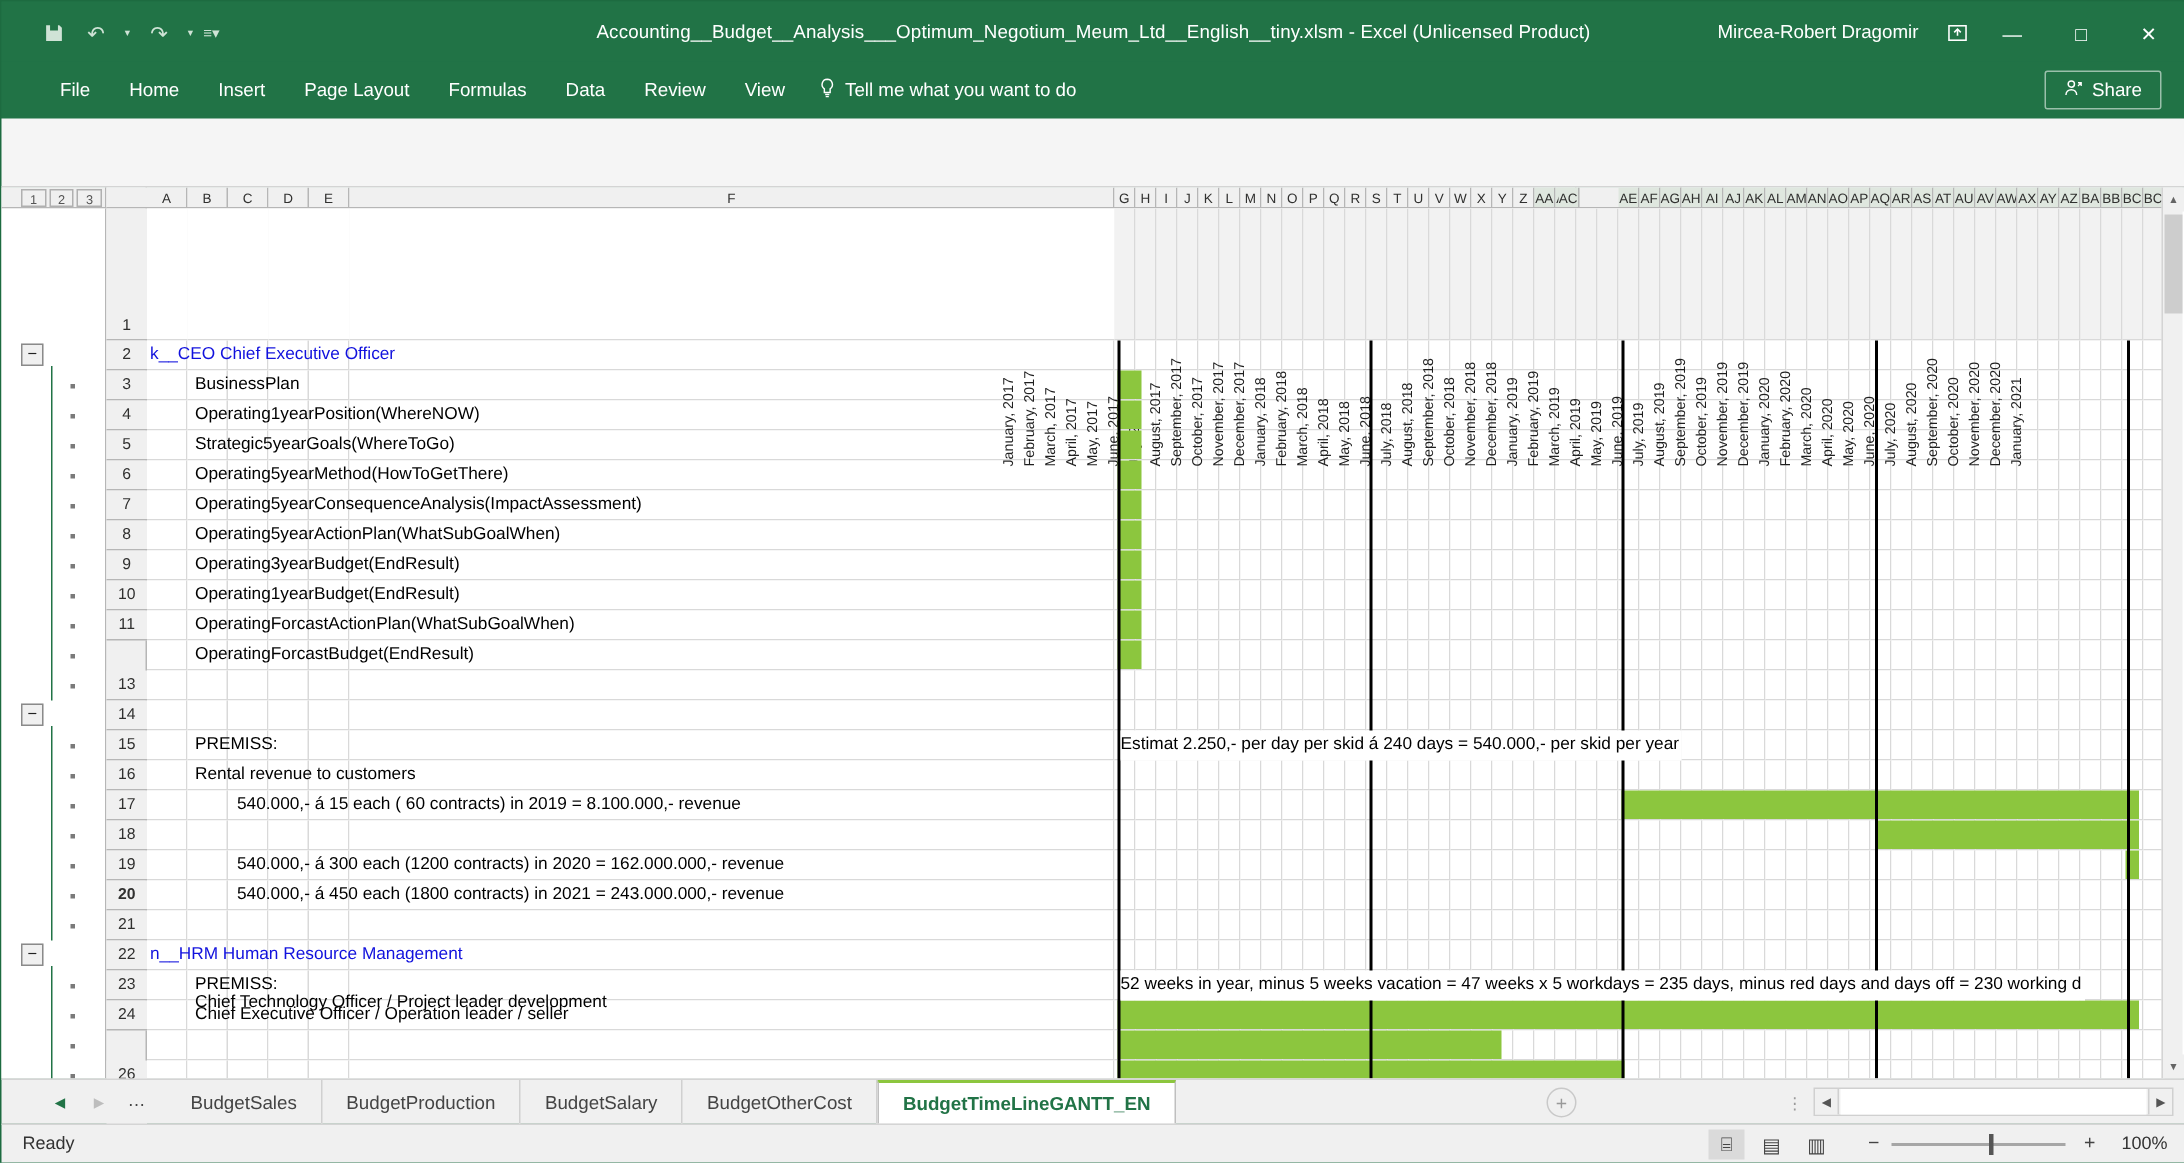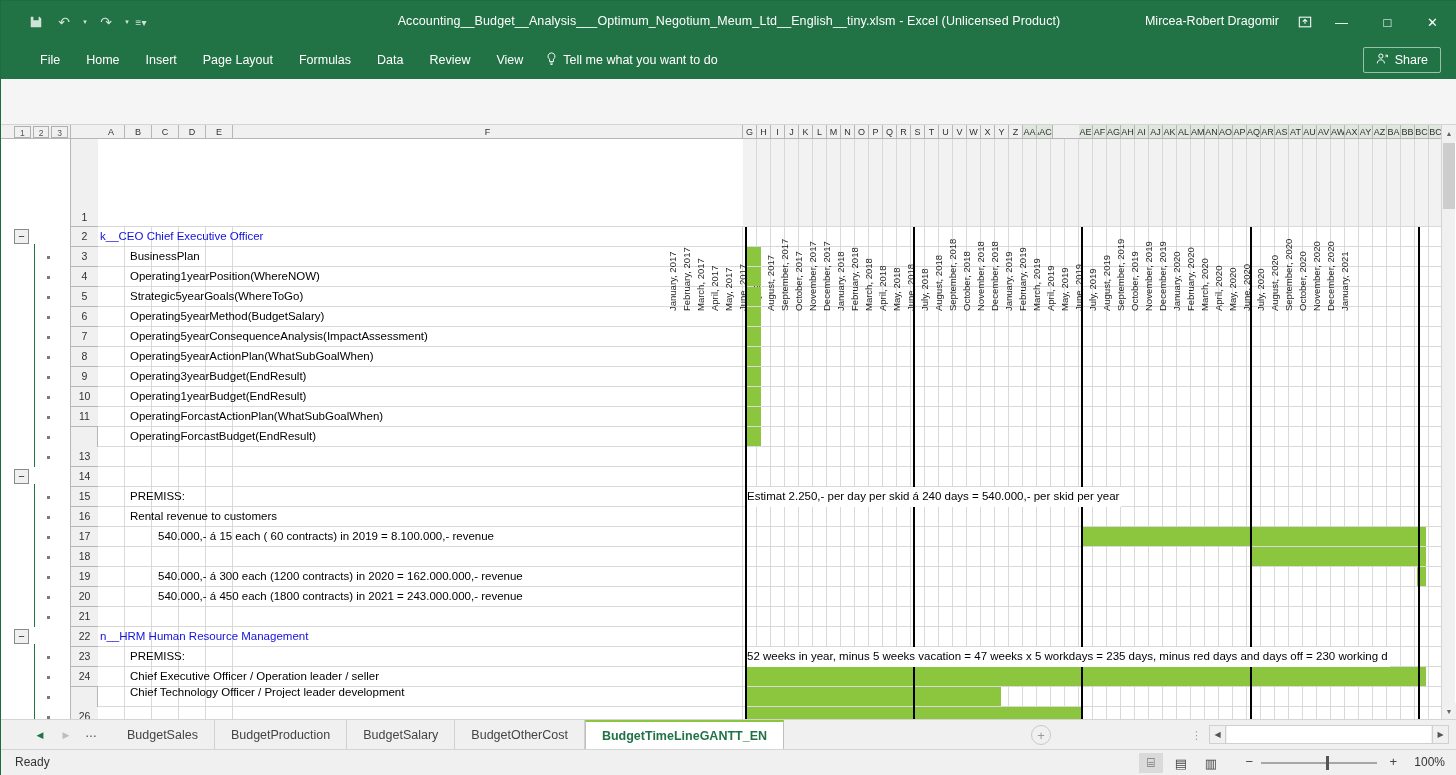--- a/index.html
+++ b/index.html
@@ -346,21 +346,21 @@
         <div class="rh" style="top: 248px; height: 20px; line-height: 19px;">10</div>
         <div class="rh" style="top: 268px; height: 20px; line-height: 19px;">11</div>
         <div class="rh" style="top: 274px; height: 20px; line-height: 19px; margin-left: 48px;">12</div>
         <div class="rh" style="top: 308px; height: 20px; line-height: 19px;">13</div>
         <div class="rh" style="top: 328px; height: 20px; line-height: 19px;">14</div>
         <div class="rh" style="top: 348px; height: 20px; line-height: 19px;">15</div>
         <div class="rh" style="top: 368px; height: 20px; line-height: 19px;">16</div>
         <div class="rh" style="top: 388px; height: 20px; line-height: 19px;">17</div>
         <div class="rh" style="top: 408px; height: 20px; line-height: 19px;">18</div>
         <div class="rh" style="top: 428px; height: 20px; line-height: 19px;">19</div>
-        <div class="rh" style="top: 448px; height: 20px; line-height: 19px;">20</div>
+        <div class="rh" style="top: 448px; height: 20px; line-height: 19px; font-weight: bold;">20</div>
         <div class="rh" style="top: 468px; height: 20px; line-height: 19px;">21</div>
         <div class="rh" style="top: 488px; height: 20px; line-height: 19px;">22</div>
         <div class="rh" style="top: 508px; height: 20px; line-height: 19px;">23</div>
         <div class="rh" style="top: 528px; height: 20px; line-height: 19px;">24</div>
         <div class="rh" style="top: 548px; height: 20px; line-height: 19px; margin-top: 44px;">25</div>
         <div class="rh" style="top: 568px; height: 20px; line-height: 19px;">26</div>
       </div>
     <div id="canvas">
         <div id="mhdr-band" style="top: 0px; height: 88px;"></div>
         <div class="gcell" style="left: 0px; top: 0px; width: 27px; height: 88px; border-right: none; border-bottom: 1px solid rgb(217, 217, 217);"></div>
@@ -1886,38 +1886,38 @@
         <div class="bar" style="left: 647px; top: 568px; width: 338px; height: 19px; background: rgb(140, 198, 62);"></div>
         <div class="vline" style="left: 647px; top: 88px; height: 500px;"></div>
         <div class="vline" style="left: 815px; top: 88px; height: 500px;"></div>
         <div class="vline" style="left: 983px; top: 88px; height: 500px;"></div>
         <div class="vline" style="left: 1152px; top: 88px; height: 500px;"></div>
         <div class="vline" style="left: 1320px; top: 88px; height: 500px;"></div>
         <div class="ctext blue" style="left: 2px; top: 88px; height: 20px; line-height: 19px;">k__CEO Chief Executive Officer</div>
         <div class="ctext" style="left: 32px; top: 108px; height: 20px; line-height: 19px;">BusinessPlan</div>
         <div class="ctext" style="left: 32px; top: 128px; height: 20px; line-height: 19px;">Operating1yearPosition(WhereNOW)</div>
         <div class="ctext" style="left: 32px; top: 148px; height: 20px; line-height: 19px;">Strategic5yearGoals(WhereToGo)</div>
-        <div class="ctext" style="left: 32px; top: 168px; height: 20px; line-height: 19px;">Operating5yearMethod(BudgetSalary)</div>
+        <div class="ctext" style="left: 32px; top: 168px; height: 20px; line-height: 19px;">Operating5yearMethod(HowToGetThere)</div>
         <div class="ctext" style="left: 32px; top: 188px; height: 20px; line-height: 19px;">Operating5yearConsequenceAnalysis(ImpactAssessment)</div>
         <div class="ctext" style="left: 32px; top: 208px; height: 20px; line-height: 19px;">Operating5yearActionPlan(WhatSubGoalWhen)</div>
         <div class="ctext" style="left: 32px; top: 228px; height: 20px; line-height: 19px;">Operating3yearBudget(EndResult)</div>
         <div class="ctext" style="left: 32px; top: 248px; height: 20px; line-height: 19px;">Operating1yearBudget(EndResult)</div>
         <div class="ctext" style="left: 32px; top: 268px; height: 20px; line-height: 19px;">OperatingForcastActionPlan(WhatSubGoalWhen)</div>
         <div class="ctext" style="left: 32px; top: 288px; height: 20px; line-height: 19px;">OperatingForcastBudget(EndResult)</div>
         <div class="ctext" style="left: 32px; top: 348px; height: 20px; line-height: 19px;">PREMISS:</div>
         <div class="ctext" style="left: 649px; top: 348px; height: 20px; line-height: 19px; background: rgb(255, 255, 255); padding-right: 2px; z-index: 3;">Estimat 2.250,- per day per skid á 240 days = 540.000,- per skid per year</div>
         <div class="ctext" style="left: 32px; top: 368px; height: 20px; line-height: 19px;">Rental revenue to customers</div>
         <div class="ctext" style="left: 60px; top: 388px; height: 20px; line-height: 19px;">540.000,- á  15 each (   60 contracts) in 2019 =    8.100.000,- revenue</div>
         <div class="ctext" style="left: 60px; top: 428px; height: 20px; line-height: 19px;">540.000,- á 300 each (1200 contracts) in 2020 = 162.000.000,- revenue</div>
         <div class="ctext" style="left: 60px; top: 448px; height: 20px; line-height: 19px;">540.000,- á 450 each (1800 contracts) in 2021 = 243.000.000,- revenue</div>
         <div class="ctext blue" style="left: 2px; top: 488px; height: 20px; line-height: 19px;">n__HRM Human Resource Management</div>
         <div class="ctext" style="left: 32px; top: 508px; height: 20px; line-height: 19px;">PREMISS:</div>
         <div class="ctext" style="left: 649px; top: 508px; height: 20px; line-height: 19px; background: rgb(255, 255, 255); padding-right: 2px; z-index: 3;">52 weeks in year, minus 5 weeks vacation = 47 weeks x 5 workdays = 235 days, minus red days and days off = 230 working d</div>
         <div class="ctext" style="left: 32px; top: 528px; height: 20px; line-height: 19px;">Chief Executive Officer / Operation leader / seller</div>
-        <div class="ctext" style="left: 32px; top: 544px; height: 20px; line-height: 19px;">Chief Technology Officer / Project leader development</div>
+        <div class="ctext" style="left: 32px; top: 520px; height: 20px; line-height: 19px;">Chief Technology Officer / Project leader development</div>
       </div>
 
   </div>
 
   <div id="vscroll">
     <div class="sbtn" style="top:0">▲</div>
     <div id="vthumb"></div>
     <div class="sbtn" style="bottom:0">▼</div>
   </div>
 

